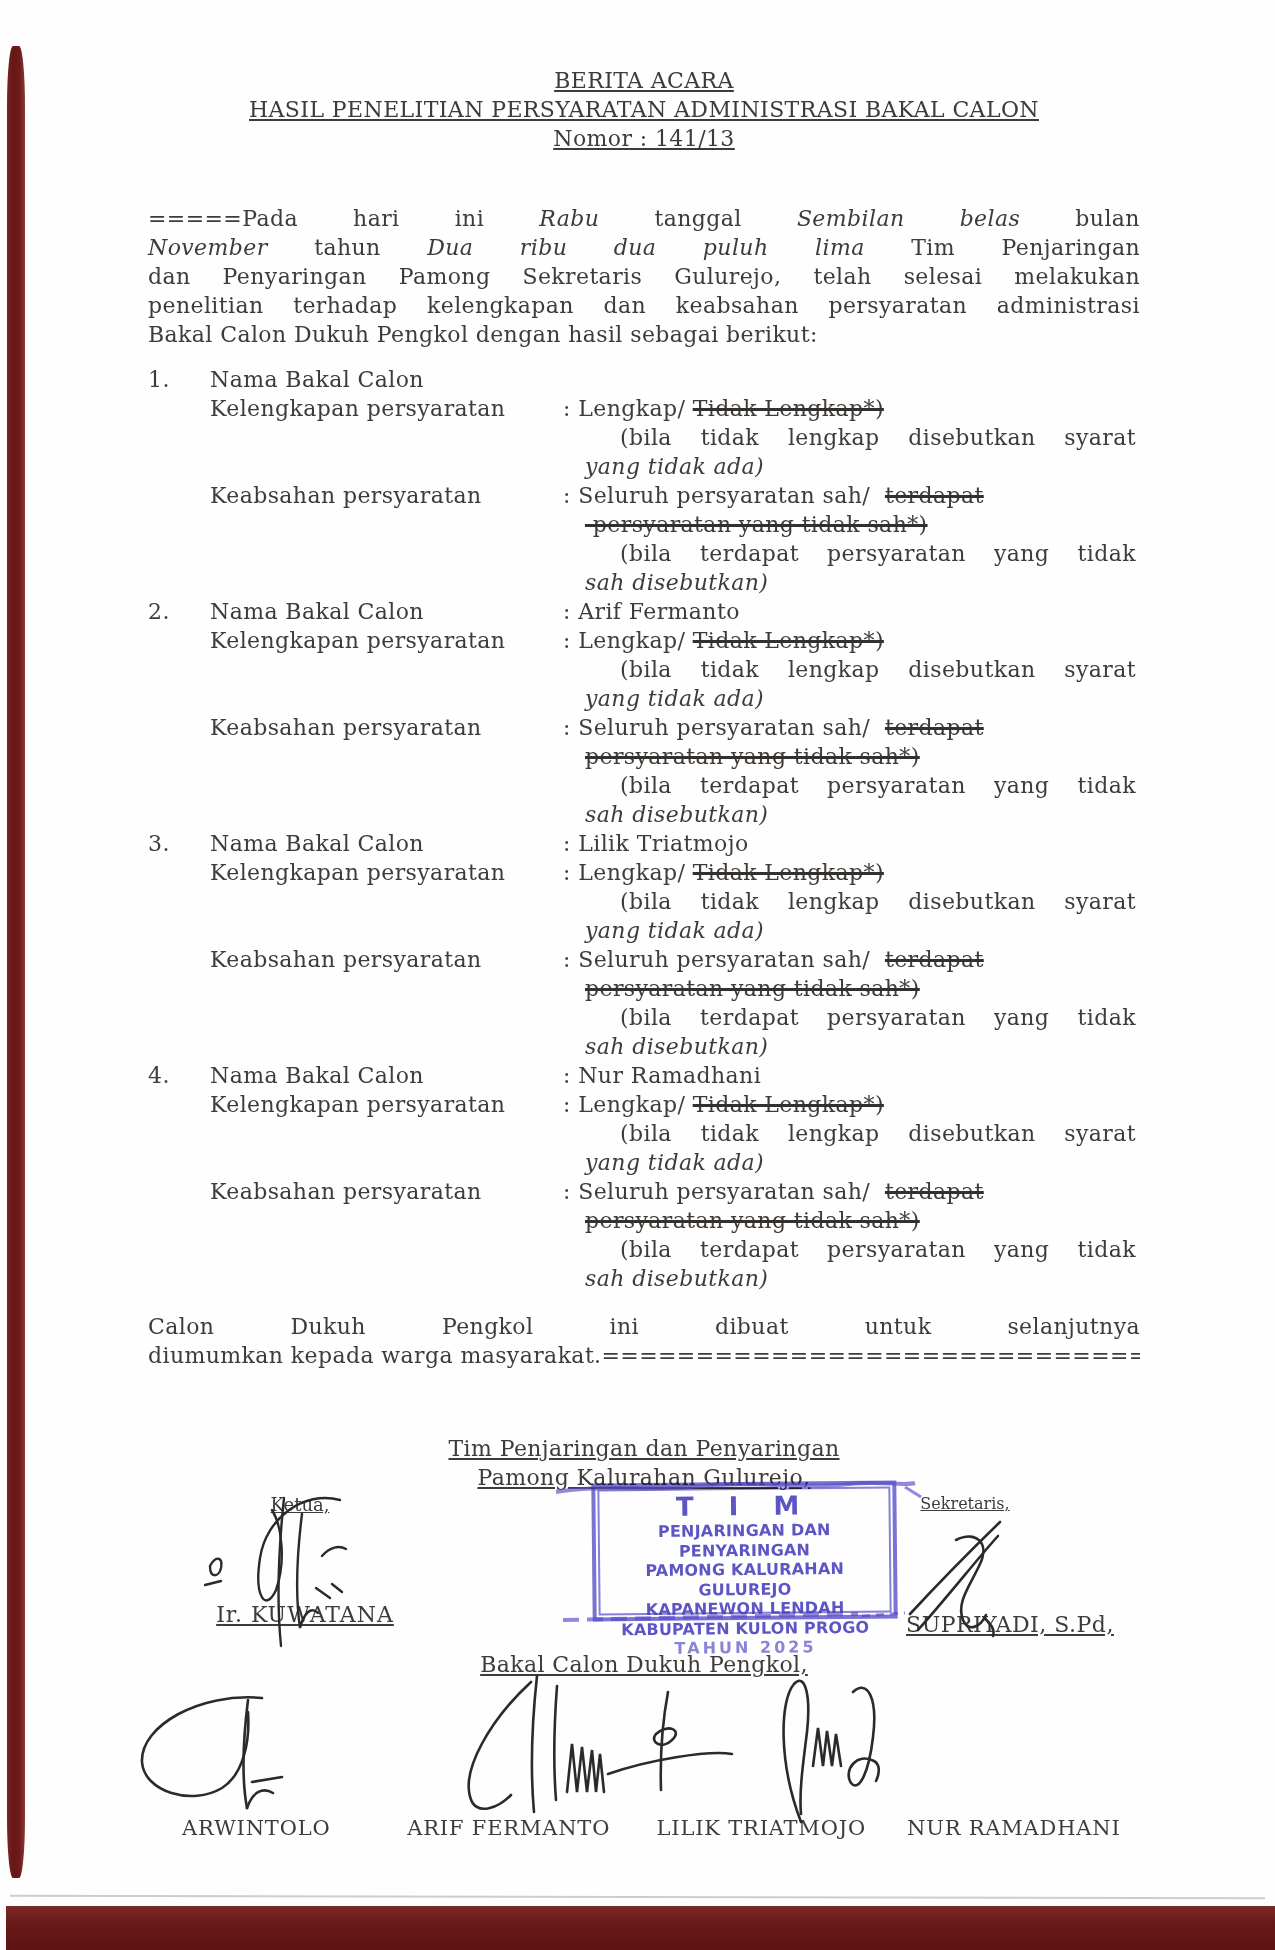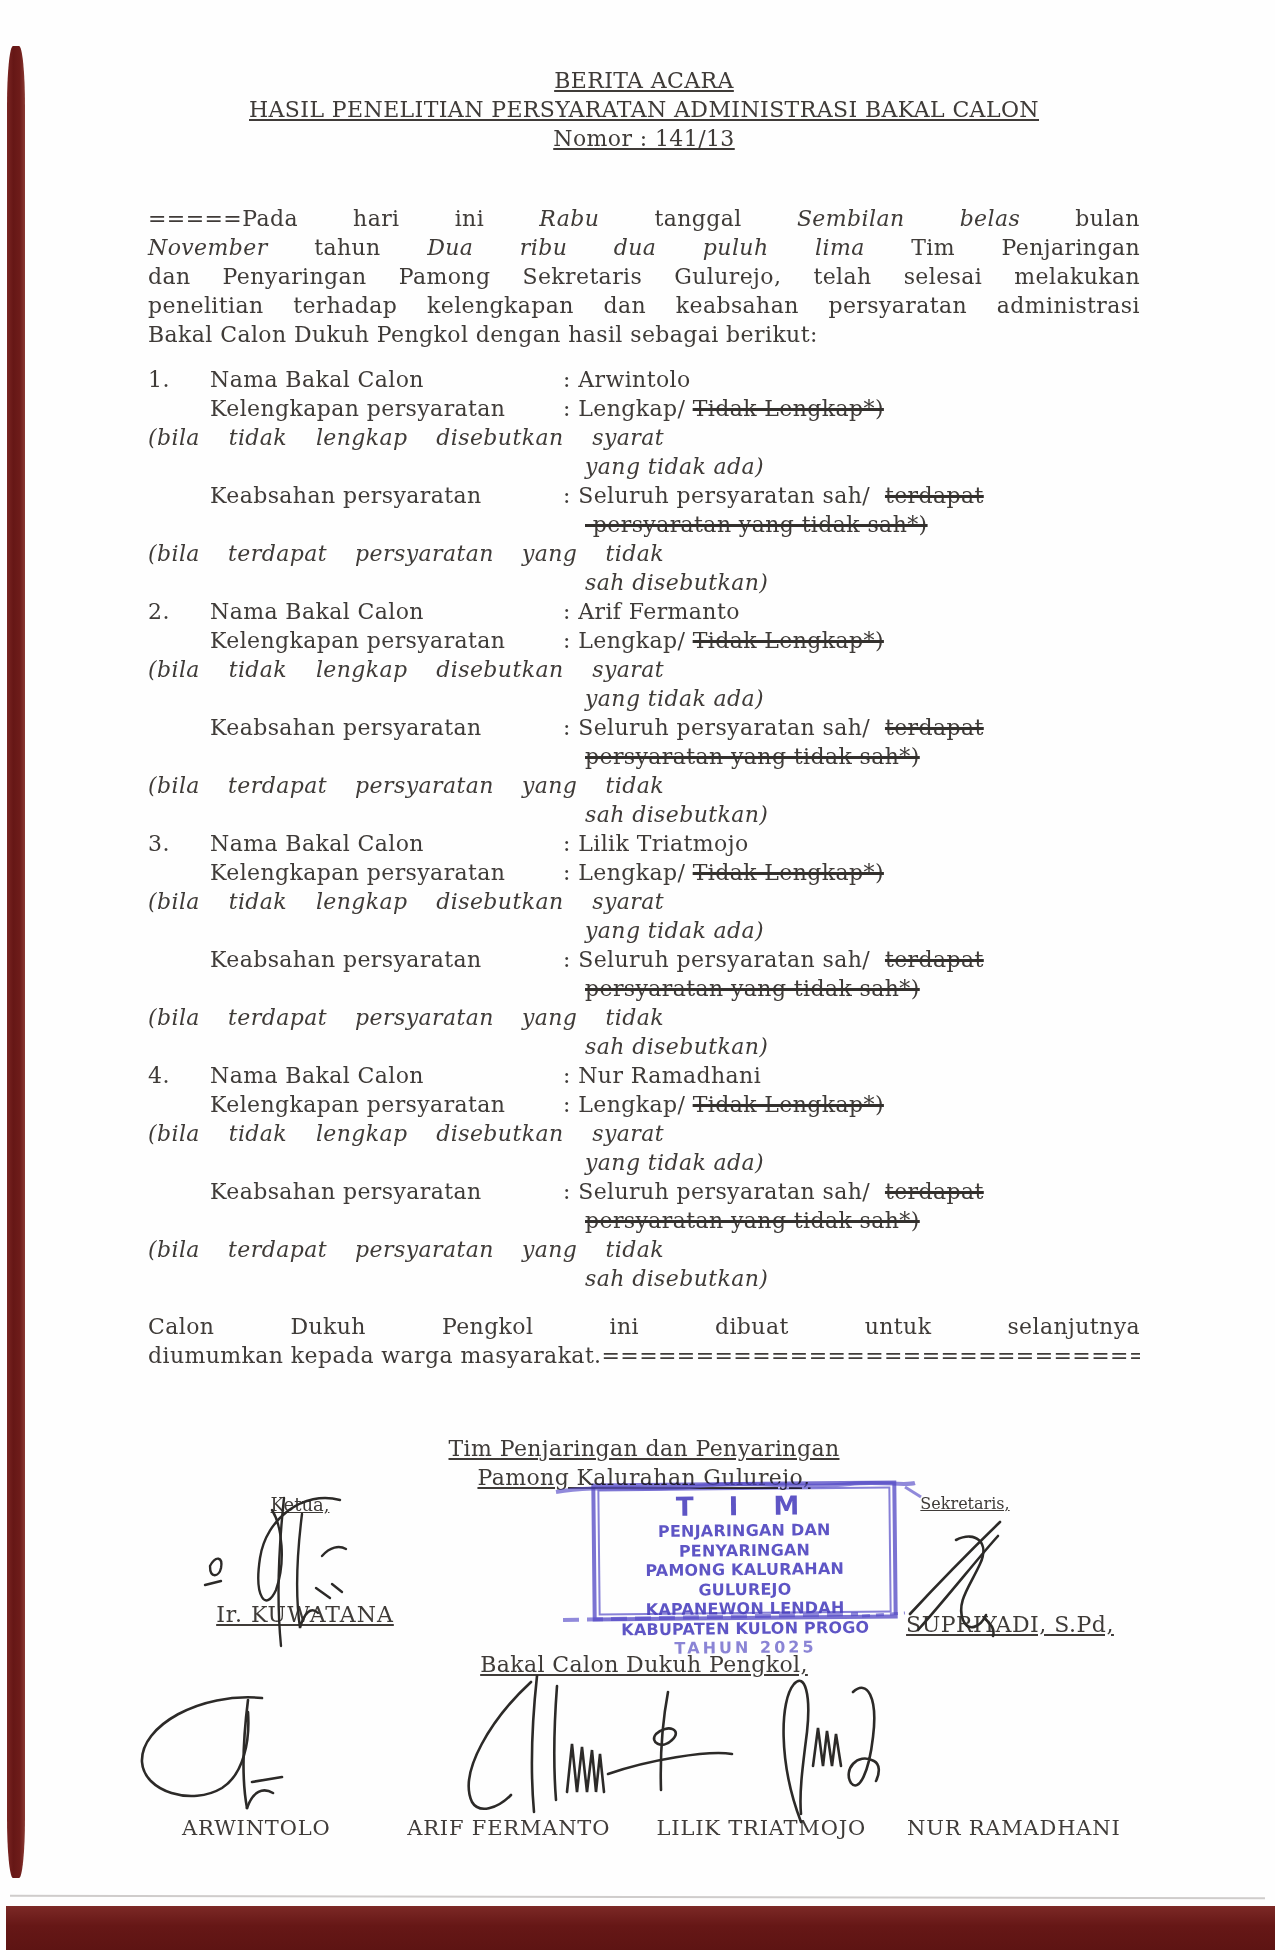--- a/index.html
+++ b/index.html
@@ -27,21 +27,21 @@
   .sec{position:absolute; left:148px; width:992px; font-size:22px; line-height:29px; letter-spacing:0.4px;}
   .center{text-align:center;text-decoration:underline;}
   .jl{text-align:justify; text-align-last:justify;}
   .it{font-style:italic;}
   .strike{text-decoration:line-through; text-decoration-thickness:2.5px; text-decoration-color:#33302d;}
   .nowrap{white-space:nowrap; overflow:hidden;}
   .crow{display:flex;}
   .num{width:62px; flex:none;}
   .lbl{width:353px; flex:none;}
   .val{flex:1;}
-  .note1{width:516px; text-align:justify; text-align-last:justify; font-style:italic;}
+  .note1{margin-left:472px; width:516px; text-align:justify; text-align-last:justify; }
   .cont2{margin-left:437px; font-style:italic;}
   .keab2{margin-left:437px;}
   
   .abs{position:absolute;}
   
   #stamp{
     position:absolute; left:592px; top:1482px; width:305px; height:138px;
     transform:rotate(-0.6deg);
     mix-blend-mode:multiply; z-index:3;
     border:4px solid rgba(86,76,199,0.78);
@@ -79,21 +79,20 @@
     <div class="jl"><span>penelitian</span> <span>terhadap</span> <span>kelengkapan</span> <span>dan</span> <span>keabsahan</span> <span>persyaratan</span> <span>administrasi</span></div>
     <div>Bakal Calon Dukuh Pengkol dengan hasil sebagai berikut:</div>
   </div>
 
   <div class="sec" style="top:365px;">
 
     <div>
       <div class="crow">
         <span class="num">1.</span>
         <span class="lbl">Nama Bakal Calon</span>
-        <span class="val"><span>:</span> <span>Arwintolo</span></span>
       </div>
       <div class="crow">
         <span class="num"></span>
         <span class="lbl">Kelengkapan persyaratan</span>
         <span class="val"><span>:</span> <span>Lengkap/</span> <span class="strike">Tidak Lengkap*)</span></span>
       </div>
       <div class="note1">(bila tidak lengkap disebutkan syarat</div>
       <div class="cont2">yang tidak ada)</div>
       <div class="crow">
         <span class="num"></span>

